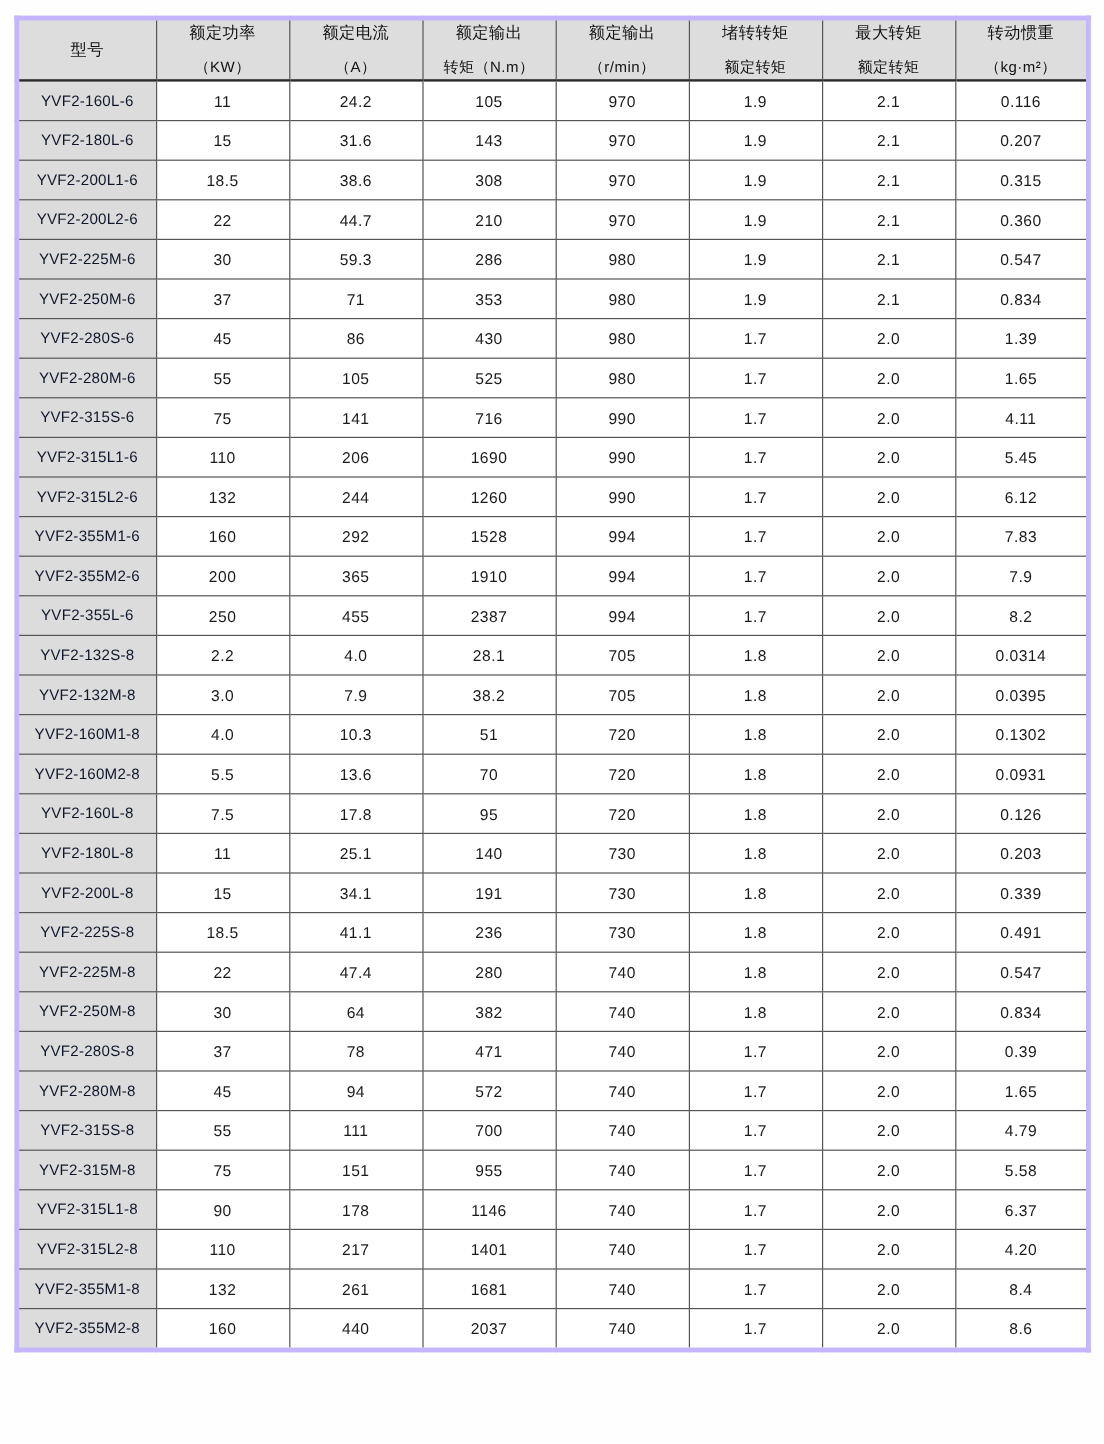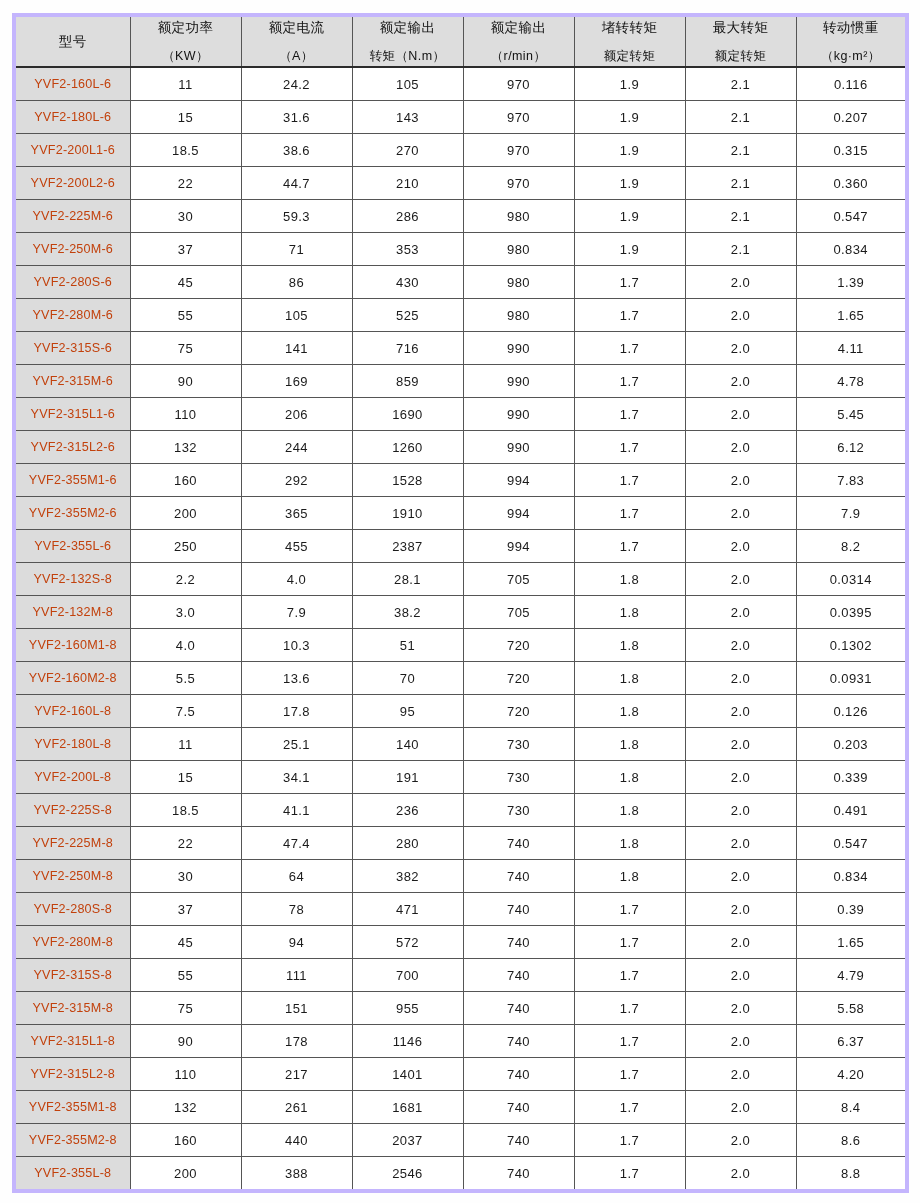--- a/index.html
+++ b/index.html
@@ -64,21 +64,21 @@
   
   table.spec tbody td {
     height: 32px;
     font-size: 13px;
     color: #1b1b1b;
   }
   table.spec tbody td.model {
     background: #dcdcdc;
     font-size: 12.6px;
     letter-spacing: 0.2px;
-    color: #c2410c;
+    color: #0f172a;
   }
   table.spec tbody tr:last-child td {
     border-bottom: 2px solid #2b2b2b;
   }
   table.spec tbody td.model { border-left: none; }
   table.spec tbody td:last-child,
   table.spec thead th:last-child { border-right: none; }
 </style>
 </head>
 <body>
@@ -149,21 +149,21 @@
             <td>143</td>
             <td>970</td>
             <td>1.9</td>
             <td>2.1</td>
             <td>0.207</td>
           </tr>
           <tr>
             <td class="model">YVF2-200L1-6</td>
             <td>18.5</td>
             <td>38.6</td>
-            <td>270</td>
+            <td>308</td>
             <td>970</td>
             <td>1.9</td>
             <td>2.1</td>
             <td>0.315</td>
           </tr>
           <tr>
             <td class="model">YVF2-200L2-6</td>
             <td>22</td>
             <td>44.7</td>
             <td>210</td>
@@ -216,30 +216,20 @@
             <td class="model">YVF2-315S-6</td>
             <td>75</td>
             <td>141</td>
             <td>716</td>
             <td>990</td>
             <td>1.7</td>
             <td>2.0</td>
             <td>4.11</td>
           </tr>
           <tr>
-            <td class="model">YVF2-315M-6</td>
-            <td>90</td>
-            <td>169</td>
-            <td>859</td>
-            <td>990</td>
-            <td>1.7</td>
-            <td>2.0</td>
-            <td>4.78</td>
-          </tr>
-          <tr>
             <td class="model">YVF2-315L1-6</td>
             <td>110</td>
             <td>206</td>
             <td>1690</td>
             <td>990</td>
             <td>1.7</td>
             <td>2.0</td>
             <td>5.45</td>
           </tr>
           <tr>
@@ -454,27 +444,17 @@
           </tr>
           <tr>
             <td class="model">YVF2-355M2-8</td>
             <td>160</td>
             <td>440</td>
             <td>2037</td>
             <td>740</td>
             <td>1.7</td>
             <td>2.0</td>
             <td>8.6</td>
-          </tr>
-          <tr>
-            <td class="model">YVF2-355L-8</td>
-            <td>200</td>
-            <td>388</td>
-            <td>2546</td>
-            <td>740</td>
-            <td>1.7</td>
-            <td>2.0</td>
-            <td>8.8</td>
           </tr>
         </tbody>
     </table>
   </div>
 </div>
 
 </body></html>

